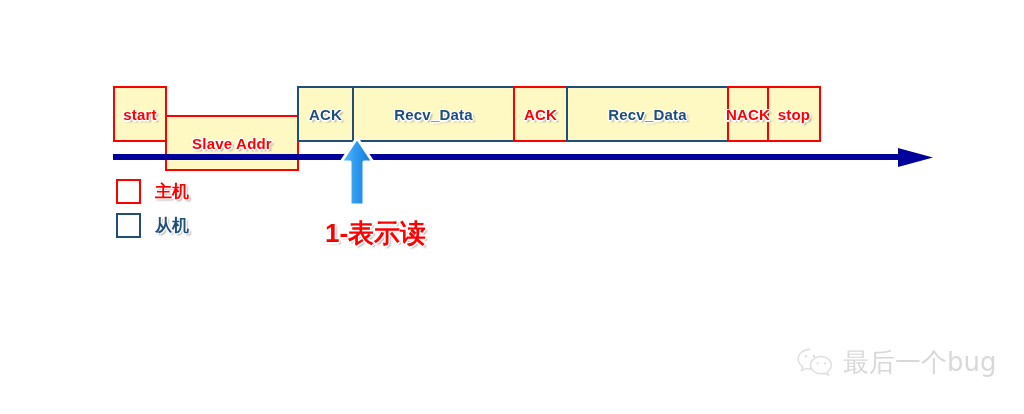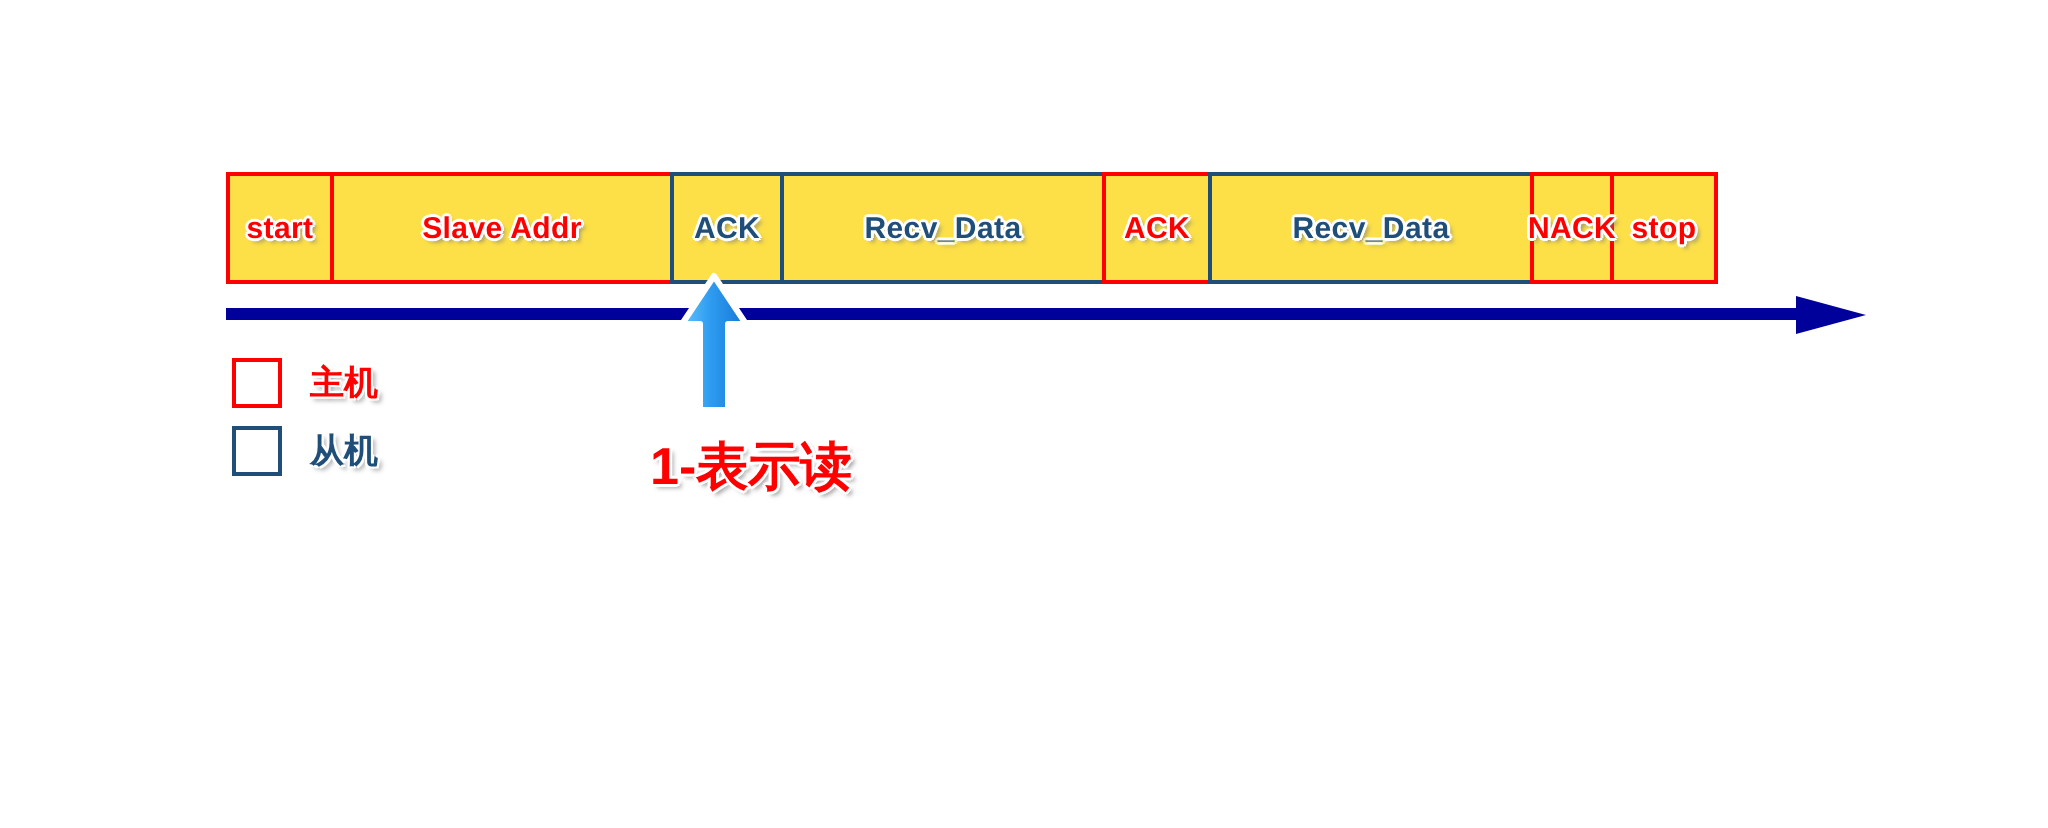--- a/index.html
+++ b/index.html
@@ -33,21 +33,21 @@
     box-sizing: border-box;
   }
 
   .cell {
     position: relative;
     box-sizing: border-box;
     height: 56px;
     display: flex;
     align-items: center;
     justify-content: center;
-    background: #fde047;
+    background: #fef9c3;
     margin-right: -2px;
   }
   .cell:last-child { margin-right: 17px; }
 
   .cell.master {
     border: 2px solid #FF0000;
   }
   .cell.slave {
     border: 2px solid #1F4E79;
   }
@@ -172,21 +172,21 @@
 </style>
 </head>
 <body>
 
 <div id="canvas">
 
   <div class="frame-row" id="frame-row">
       <div class="cell master" style="width: 54px;">
         <span class="cell-label">start</span>
       </div>
-      <div class="cell master" style="width: 172px;">
+      <div class="cell master" style="width: 134px; margin-top: 29px;">
         <span class="cell-label">Slave Addr</span>
       </div>
       <div class="cell slave" style="width: 57px;">
         <span class="cell-label">ACK</span>
       </div>
       <div class="cell slave" style="width: 163px;">
         <span class="cell-label">Recv_Data</span>
       </div>
       <div class="cell master" style="width: 55px;">
         <span class="cell-label">ACK</span>
@@ -228,14 +228,29 @@
       <div class="legend-item">
         <span class="legend-swatch master"></span>
         <span class="legend-label master">主机</span>
       </div>
       <div class="legend-item">
         <span class="legend-swatch slave"></span>
         <span class="legend-label slave">从机</span>
       </div>
     </div>
 
+  <div class="watermark">
+    <span class="watermark-icon">
+      <svg width="40" height="34" viewBox="0 0 40 34" xmlns="http://www.w3.org/2000/svg">
+        <g fill="none" stroke="#c4c4c4" stroke-width="1.4">
+          <path d="M15.2 3.2C8.6 3.2 3.2 7.6 3.2 13c0 3.1 1.8 5.9 4.6 7.7l-1.3 4 4.5-2.3c1.3.4 2.7.6 4.2.6.5 0 .9 0 1.4-.1"></path>
+          <path d="M26 10.5c-5.8 0-10.5 3.9-10.5 8.6 0 4.8 4.7 8.6 10.5 8.6 1.2 0 2.4-.2 3.5-.5l3.9 2-1.1-3.4c2.4-1.6 4-4 4-6.7 0-4.7-4.6-8.6-10.3-8.6z"></path>
+        </g>
+        <circle cx="11" cy="10.3" r="1.25" fill="#c4c4c4"></circle>
+        <circle cx="19" cy="10.3" r="1.25" fill="#c4c4c4"></circle>
+        <circle cx="22.5" cy="17.3" r="1.15" fill="#c4c4c4"></circle>
+        <circle cx="30" cy="17.3" r="1.15" fill="#c4c4c4"></circle>
+      </svg>
+    </span>
+    <span class="watermark-text">最后一个bug</span>
+  </div>
 
 </div>
 
 </body></html>

